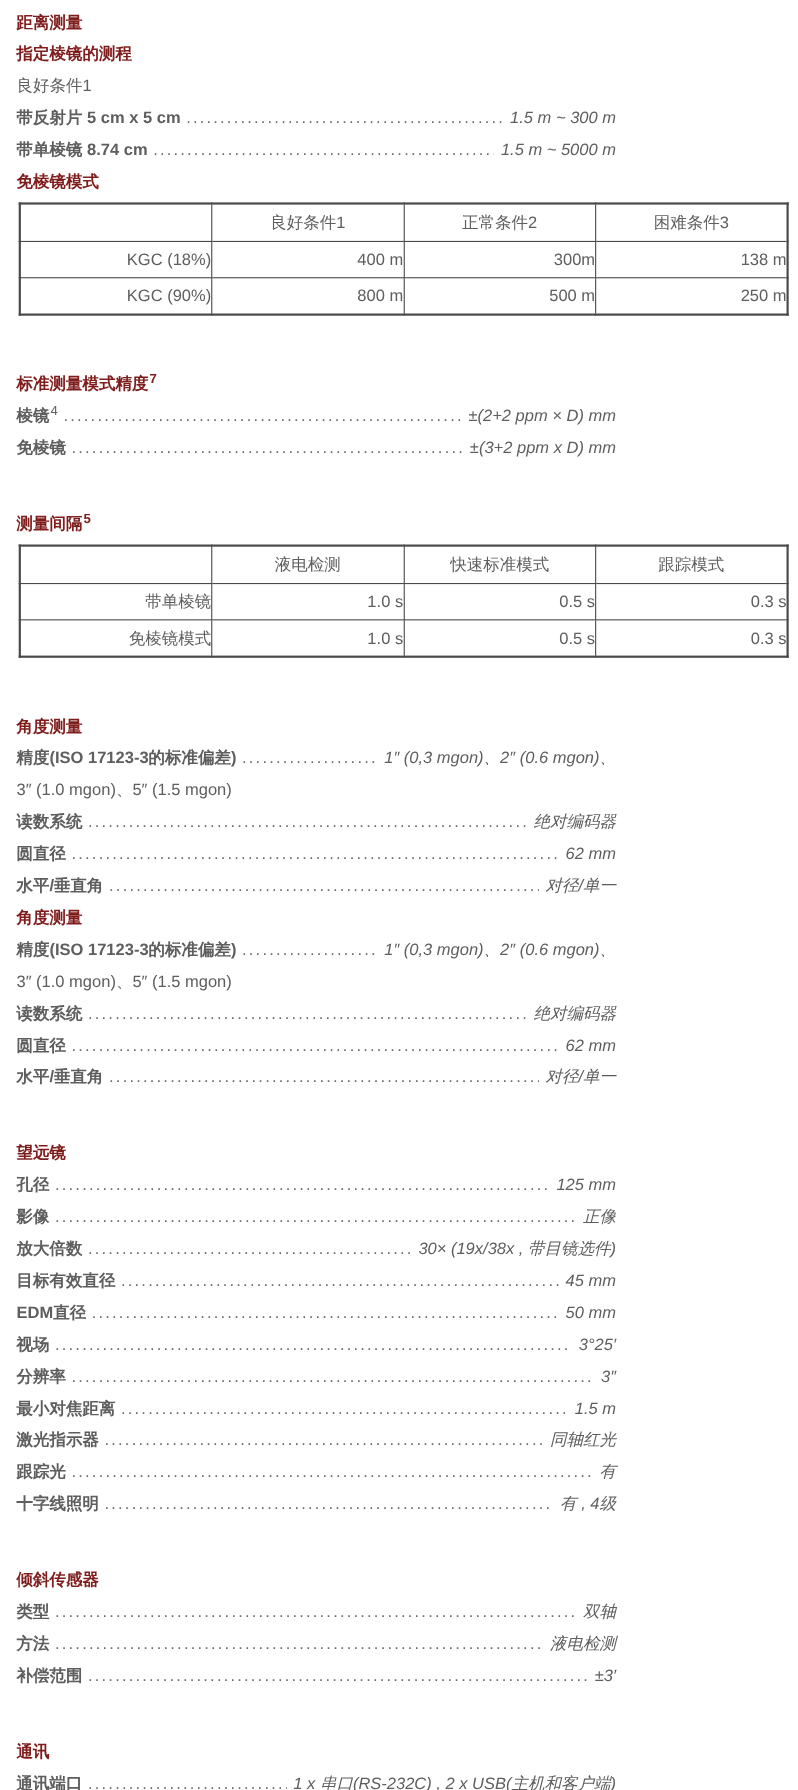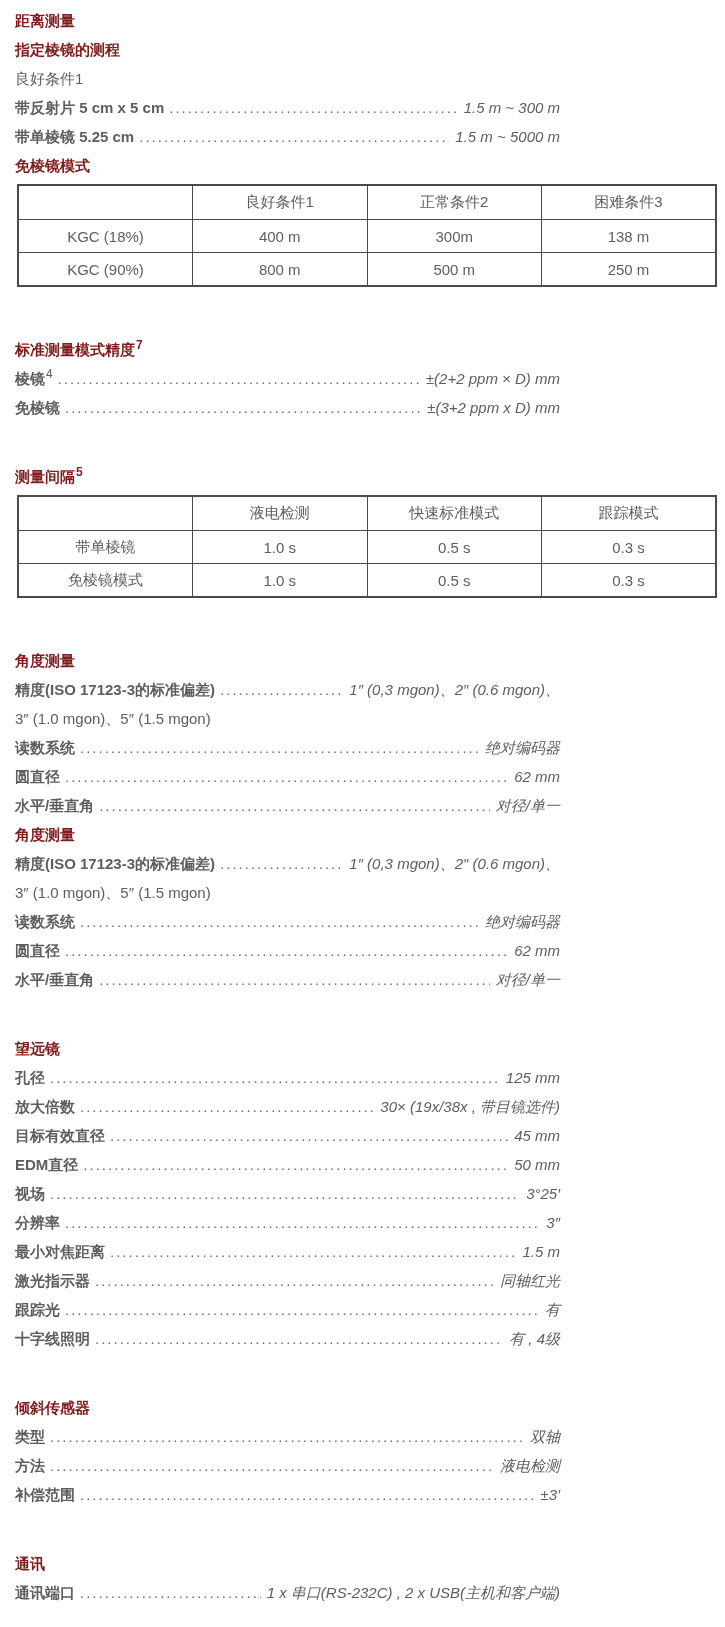--- a/index.html
+++ b/index.html
@@ -71,42 +71,42 @@
   }
   table.spec-table th,
   table.spec-table td {
     border: 1px solid #4a4a4a;
     text-align: center;
     vertical-align: middle;
     font-weight: normal;
     padding: 0;
   }
   table.spec-table th { height: 33px; }
-  table.spec-table td { height: 32px; }
+  table.spec-table td { height: 32px; text-align: right; }
 </style>
 </head>
 <body>
 
 <div id="doc">
     <div class="line heading">
       <span class="htext">距离测量</span>
     </div>
     <div class="line heading">
       <span class="htext">指定棱镜的测程</span>
     </div>
     <div class="line plain">
       <span class="ptext">良好条件1</span>
     </div>
     <div class="line spec">
       <span class="lbl">带反射片 5 cm x 5 cm</span>
       <span class="dots"></span>
       <span class="val">1.5 m ~ 300 m</span>
     </div>
     <div class="line spec">
-      <span class="lbl">带单棱镜 5.25 cm</span>
+      <span class="lbl">带单棱镜 8.74 cm</span>
       <span class="dots"></span>
       <span class="val">1.5 m ~ 5000 m</span>
     </div>
     <div class="line heading">
       <span class="htext">免棱镜模式</span>
     </div>
     <table class="spec-table">
       <thead>
         <tr>
           <th></th>
@@ -231,20 +231,25 @@
     <div class="gap"></div>
     <div class="line heading">
       <span class="htext">望远镜</span>
     </div>
     <div class="line spec">
       <span class="lbl">孔径</span>
       <span class="dots"></span>
       <span class="val">125 mm</span>
     </div>
     <div class="line spec">
+      <span class="lbl">影像</span>
+      <span class="dots"></span>
+      <span class="val">正像</span>
+    </div>
+    <div class="line spec">
       <span class="lbl">放大倍数</span>
       <span class="dots"></span>
       <span class="val">30× (19x/38x , 带目镜选件)</span>
     </div>
     <div class="line spec">
       <span class="lbl">目标有效直径</span>
       <span class="dots"></span>
       <span class="val">45 mm</span>
     </div>
     <div class="line spec">

